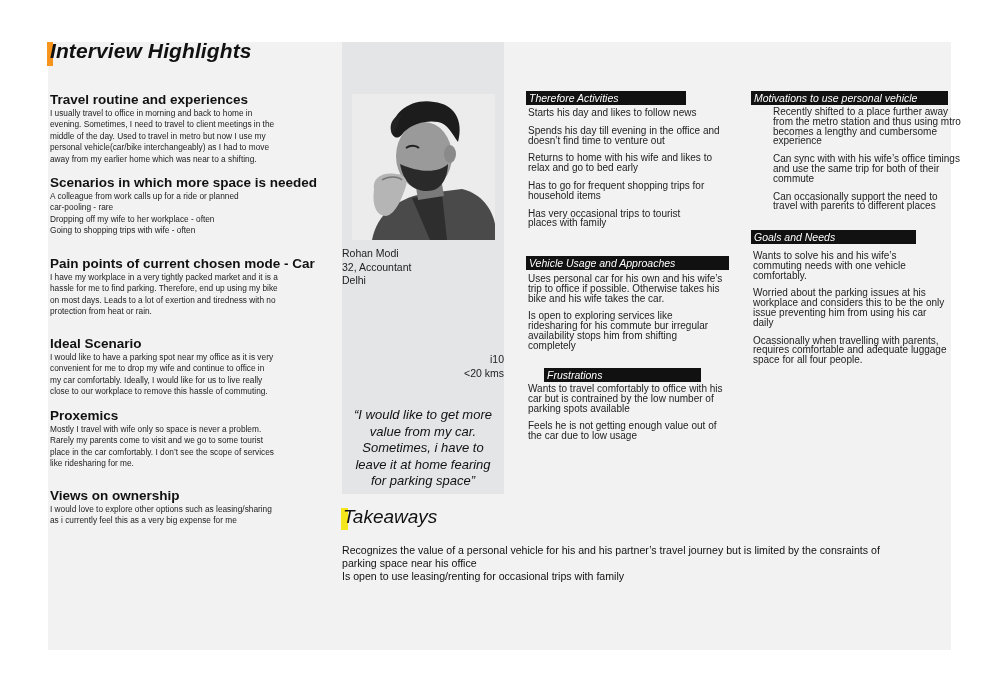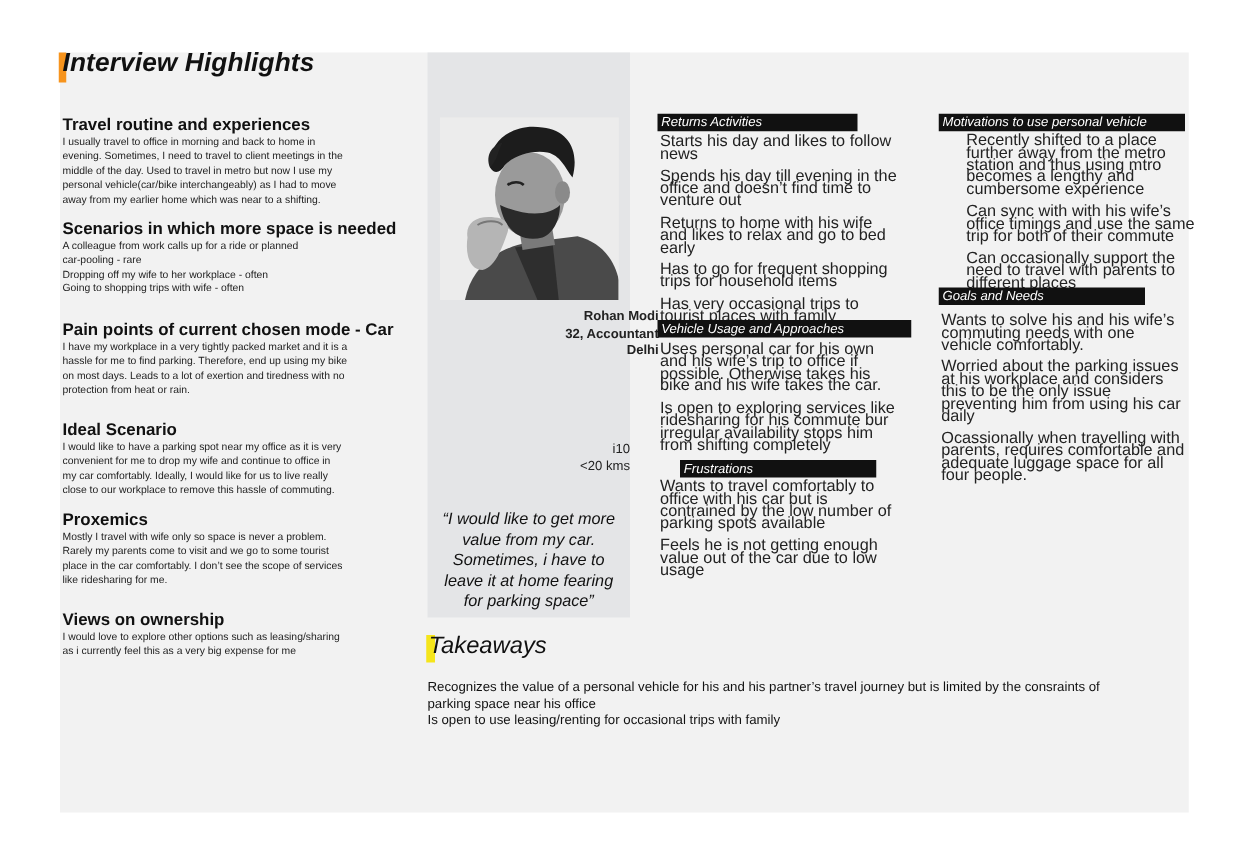--- a/index.html
+++ b/index.html
@@ -13,28 +13,28 @@
     .main-title span { position: relative; }
 
     .left-col { position: absolute; left: 50px; top: 92px; width: 285px; }
     .section { position: absolute; left: 0; width: 285px; }
     .section h3 { font-size: 13.5px; font-weight: bold; line-height: 16px; color: #111; }
     .section p { font-size: 8.3px; line-height: 11.4px; color: #222; }
     .section .line { display: block; }
 
     .profile { position: absolute; left: 342px; top: 42px; width: 162px; height: 452px; background: #e4e5e7; }
     .photo { position: absolute; left: 10px; top: 52px; width: 143px; height: 146px; background: #ececec; overflow: hidden; }
-    .profile-info { position: absolute; left: 0; top: 205px; width: 185px; text-align: right; font-size: 10.5px; line-height: 13.5px; color: #222; font-weight: bold; }
+    .profile-info { position: absolute; left: 0; top: 205px; width: 185px; text-align: left; font-size: 10.5px; line-height: 13.5px; color: #222; }
     .vehicle-info { position: absolute; left: 0; top: 311px; width: 162px; text-align: right; font-size: 10.5px; line-height: 13.5px; color: #222; }
     .quote { position: absolute; left: 8px; top: 365px; width: 146px; text-align: center; font-size: 13px; line-height: 16.5px; font-style: italic; color: #111; }
 
     .card { position: absolute; width: 215px; }
     .card .hdr { background: #111; color: #fff; font-size: 10.5px; font-style: italic; height: 14px; line-height: 14px; padding-left: 3px; white-space: nowrap; overflow: hidden; }
     .card .items { padding-left: 2px; }
-    .card .item { font-size: 13px; line-height: 9.8px; color: #222; margin-top: 2px; margin-bottom: 8px; }
+    .card .item { font-size: 10px; line-height: 9.8px; color: #222; margin-top: 2px; margin-bottom: 8px; }
 
     .takeaways-accent { position: absolute; left: 341px; top: 508px; width: 7px; height: 22px; background: #f5e51b; }
     .takeaways-title { position: absolute; left: 343px; top: 504px; font-size: 19px; font-weight: normal; font-style: italic; color: #111; line-height: 26px; }
     .takeaways-body { position: absolute; left: 342px; top: 544px; width: 600px; font-size: 10.6px; line-height: 13.2px; color: #111; }
     .takeaways-body .line { display: block; }
   </style>
 </head>
 <body>
 
 <div class="panel"></div>
@@ -129,21 +129,21 @@
     <div>Delhi</div>
   </div>
   <div class="vehicle-info">
     <div>i10</div>
     <div>&lt;20 kms</div>
   </div>
   <div class="quote">“I would like to get more value from my car. Sometimes, i have to leave it at home fearing for parking space”</div>
 </div>
 
 <div class="card" style="left:526px; top:91px; width:160px;">
-  <div class="hdr">Returns Activities</div>
+  <div class="hdr">Therefore Activities</div>
 </div>
 <div class="card" style="left:526px; top:106px; width:200px;">
   <div class="items">
     <div class="item" style="width:190px;">Starts his day and likes to follow news</div>
     <div class="item" style="width:195px;">Spends his day till evening in the office and doesn’t find time to venture out</div>
     <div class="item" style="width:195px;">Returns to home with his wife and likes to relax and go to bed early</div>
     <div class="item" style="width:190px;">Has to go for frequent shopping trips for household items</div>
     <div class="item" style="width:180px;">Has very occasional trips to tourist places with family</div>
   </div>
 </div>

